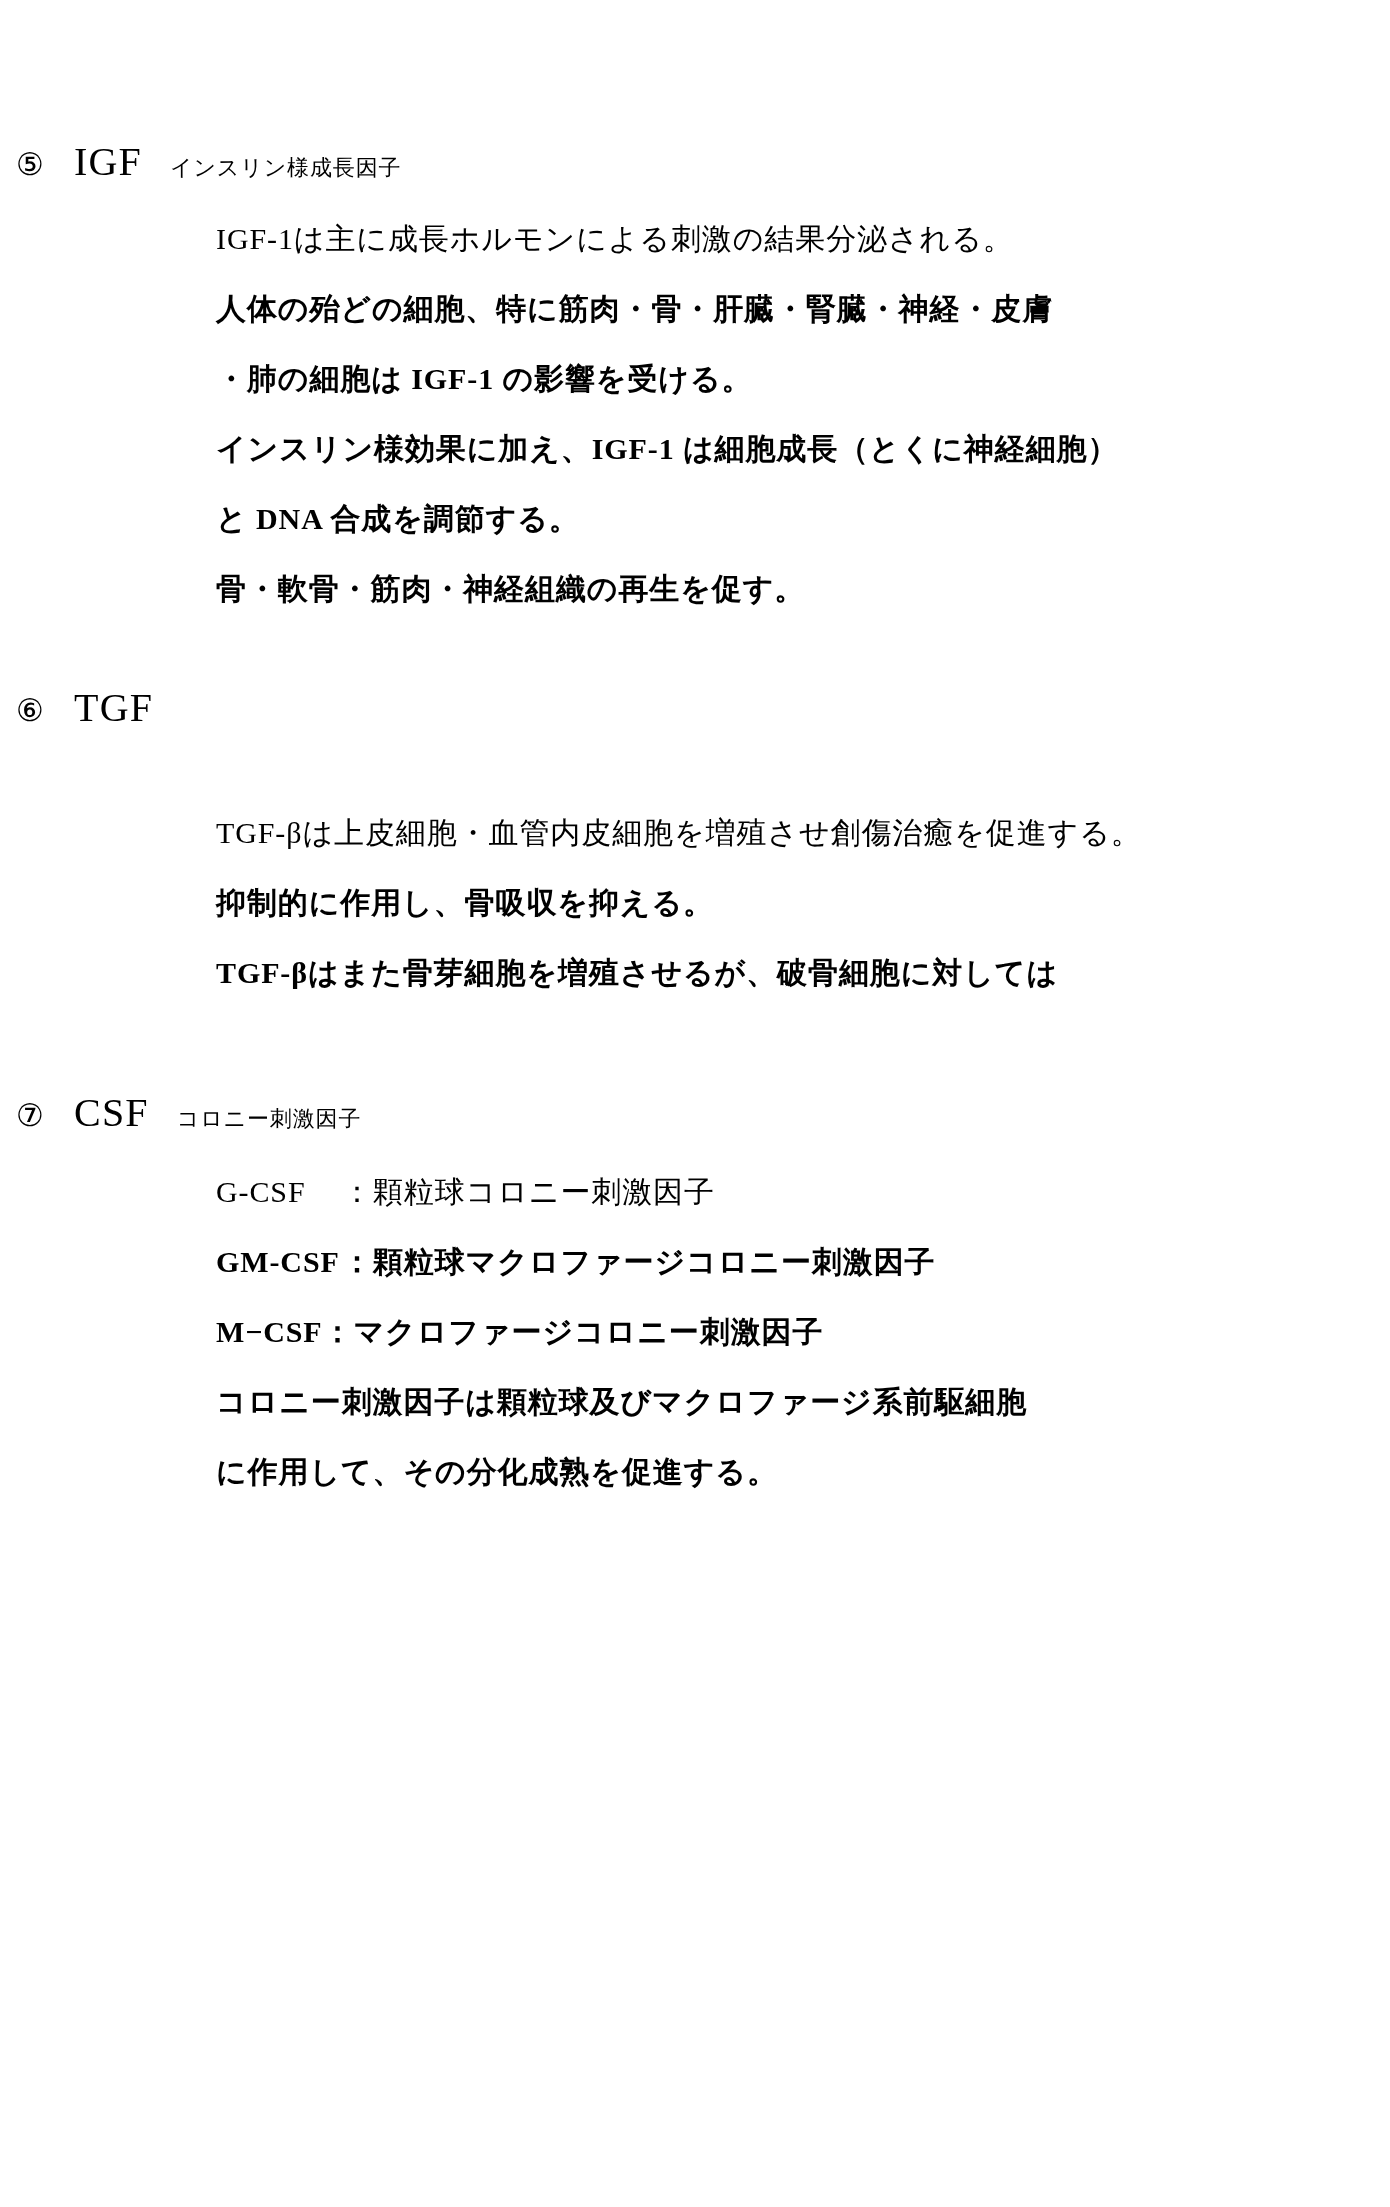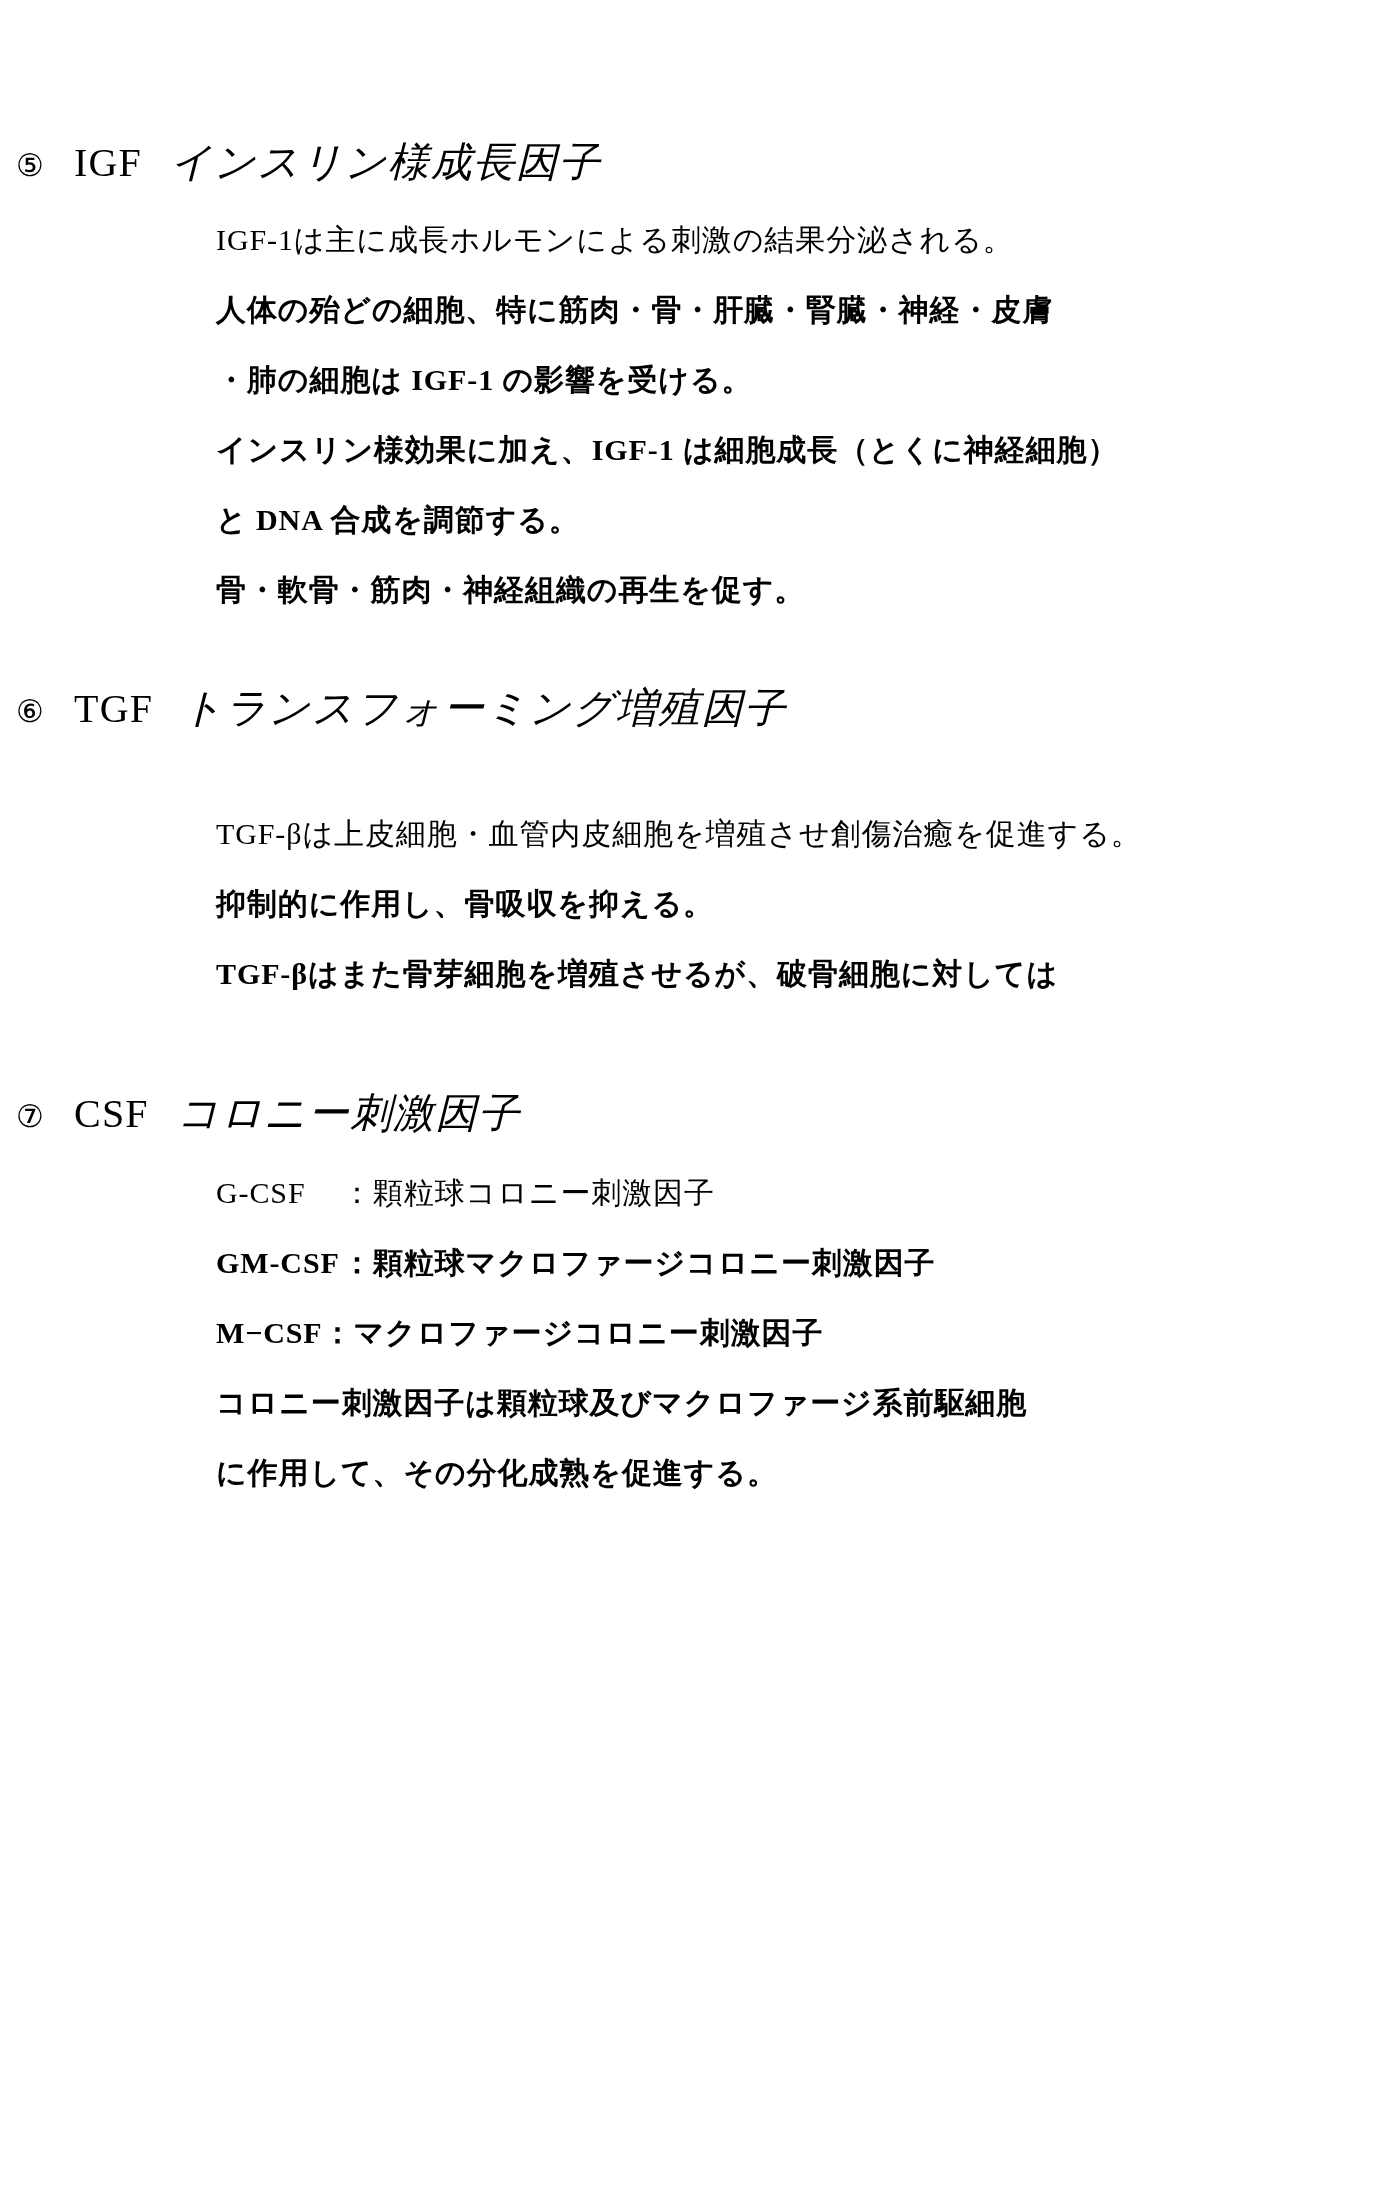--- a/index.html
+++ b/index.html
@@ -39,23 +39,22 @@
     flex: 0 0 58px;
     font-size: 31px;
   }
   .abbr {
     flex: 0 0 auto;
     font-size: 40px;
     letter-spacing: 0.03em;
     margin-right: 28px;
   }
   .heading-title {
-    font-size: 41px;
+    font-size: 22px;
     letter-spacing: 0.04em;
-    font-style: italic;
   }
   .body-block {
     margin-left: 200px;
   }
   .line {
     font-size: 30px;
     line-height: 1.0;
     letter-spacing: 0.03em;
     white-space: nowrap;
   }
@@ -102,21 +101,20 @@
       <div class="line line-sp">インスリン様効果に加え、IGF-1 は細胞成長（とくに神経細胞）</div>
       <div class="line line-sp">と DNA 合成を調節する。</div>
       <div class="line line-sp">骨・軟骨・筋肉・神経組織の再生を促す。</div>
     </div>
   </div>
 
   <div class="section sec6">
     <div class="heading">
       <span class="marker">⑥</span>
       <span class="abbr">TGF</span>
-      <span class="heading-title">トランスフォーミング増殖因子</span>
     </div>
     <div class="body-block">
       <div class="line" style="margin-top:90px;">TGF-βは上皮細胞・血管内皮細胞を増殖させ創傷治癒を促進する。</div>
       <div class="line line-sp">抑制的に作用し、骨吸収を抑える。</div>
       <div class="line line-sp">TGF-βはまた骨芽細胞を増殖させるが、破骨細胞に対しては</div>
     </div>
   </div>
 
   <div class="section sec7">
     <div class="heading">

